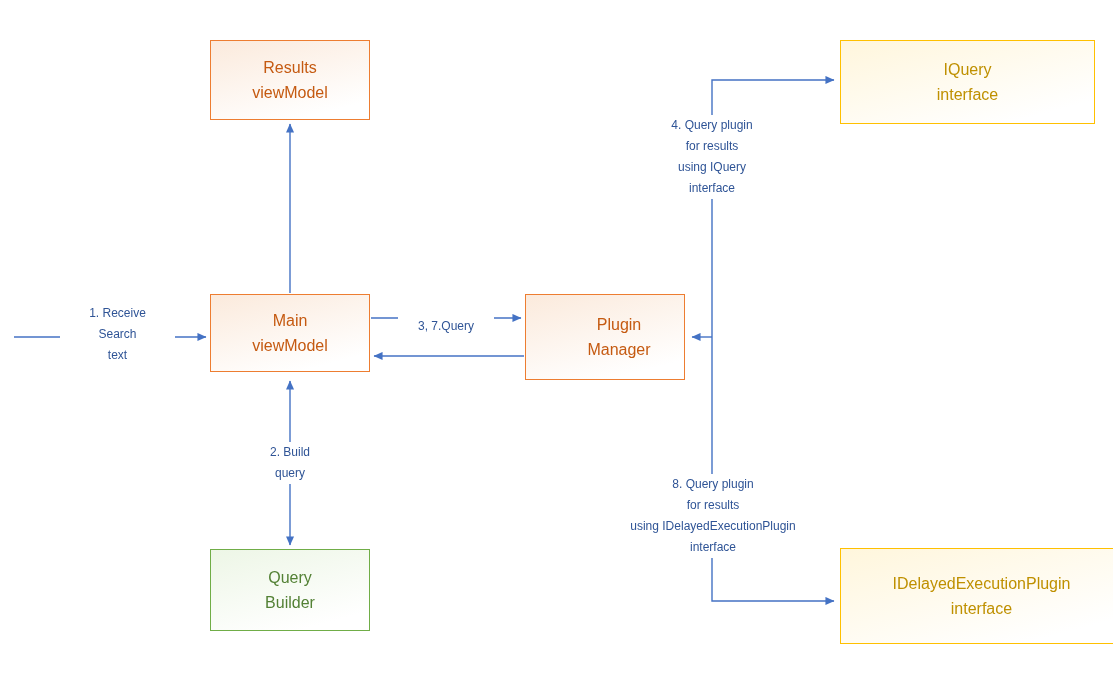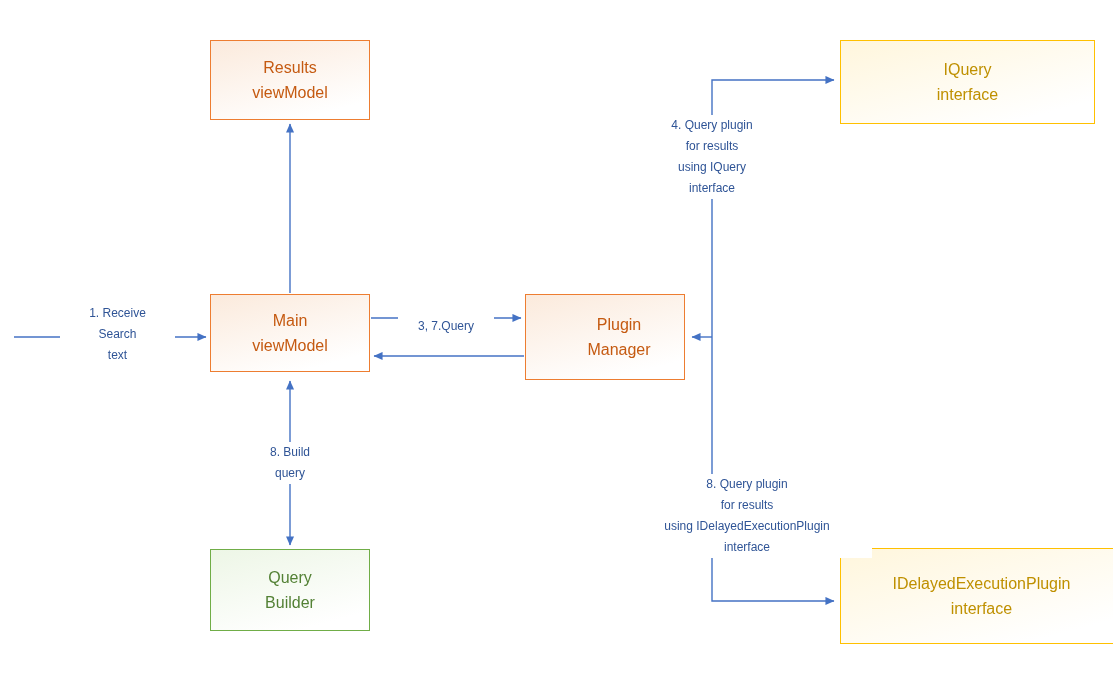--- a/index.html
+++ b/index.html
@@ -71,26 +71,26 @@
 interface</div>
 
   <div class="edge-label" style="left:60px; top:303px; width:115px;">1. Receive
 Search
 text</div>
 
 
   <div class="edge-label" style="left:398px; top:300px; width:96px;margin-top:16px;">3, 7.Query</div>
 
 
-  <div class="edge-label" style="left:250px; top:442px; width:80px;">8. Build
+  <div class="edge-label" style="left:250px; top:442px; width:80px;">2. Build
 query</div>
 
   <div class="edge-label" style="left:647px; top:115px; width:130px;">4. Query plugin
 for results
 using IQuery
 interface</div>
 
-  <div class="edge-label" style="left:622px; top:474px; width:250px;">8. Query plugin
+  <div class="edge-label" style="left:588px; top:474px; width:250px;">8. Query plugin
 for results
 using IDelayedExecutionPlugin
 interface</div>
 
 </div>
 
 </body></html>

